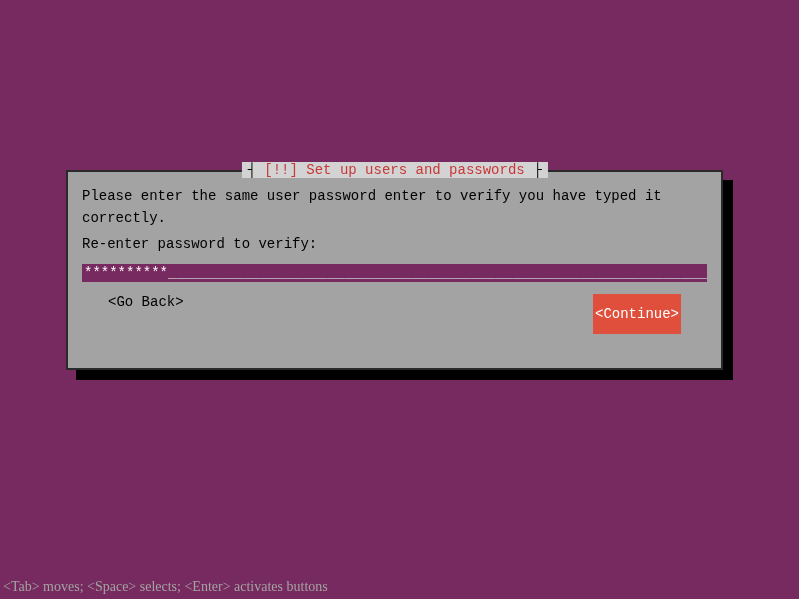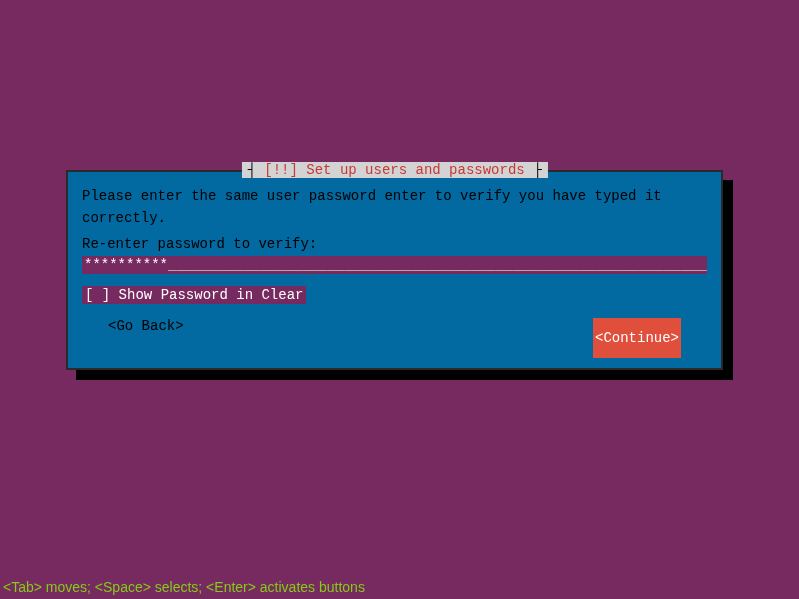--- a/index.html
+++ b/index.html
@@ -24,21 +24,21 @@
       width: 657px;
       height: 200px;
       background: #000;
     }
     .dialog-box {
       position: absolute;
       left: 66px;
       top: 170px;
       width: 657px;
       height: 200px;
-      background: #0369a1;
+      background: #a3a3a3;
       border: 2px solid #2a2a2a;
     }
     .title-cutout {
       position: absolute;
       top: -10px;
       left: 50%;
       transform: translateX(-50%);
       background: #d3d3d3;
       padding: 0 6px;
       white-space: nowrap;
@@ -54,21 +54,21 @@
       padding: 13px 14px 10px 14px;
     }
     .instruction {
       color: #000;
       line-height: 1.6;
       white-space: pre-wrap;
       margin-bottom: 6px;
     }
     .label {
       color: #000;
-      margin-bottom: 4px;
+      margin-bottom: 12px;
     }
     .password-row {
       background: #772a5f;
       color: #fff;
       padding: 1px 2px;
       margin-bottom: 12px;
       font-family: "Courier New", monospace;
       white-space: pre;
       overflow: hidden;
     }
@@ -104,39 +104,38 @@
       color: #fff;
       border: none;
       font-family: inherit;
       font-size: inherit;
       padding: 12px 2px;
     }
     .footer-bar {
       position: absolute;
       bottom: 4px;
       left: 3px;
-      color: #84cc16;
-      font-family: Liberation Sans, sans-serif;
+      color: #a3a3a3;
+      font-family: Liberation Serif, serif;
     }
   </style>
 </head>
 <body>
 
 <div class="dialog-shadow"></div>
 
 <div class="dialog-box">
   <div class="title-cutout">
     <span class="title-bracket">┤ </span><span class="title-warn">[!!]</span><span class="title-warn"> Set up users and passwords</span><span class="title-bracket"> ├</span>
   </div>
 
   <div class="content">
     <div class="instruction">Please enter the same user password enter to verify you have typed it correctly.</div>
     <div class="label">Re-enter password to verify:</div>
     <div class="password-row"><span class="password-field">**********</span><span class="password-fill">_____________________________________________________________________</span></div>
-    <div class="checkbox-row"><span>[ ]</span><span> Show Password in Clear</span></div>
     <div class="button-row">
       <span class="go-back-btn">&lt;Go Back&gt;</span>
       <span class="continue-btn">&lt;Continue&gt;</span>
     </div>
   </div>
 </div>
 
 <div class="footer-bar">&lt;Tab&gt; moves; &lt;Space&gt; selects; &lt;Enter&gt; activates buttons</div>
 
 </body></html>

